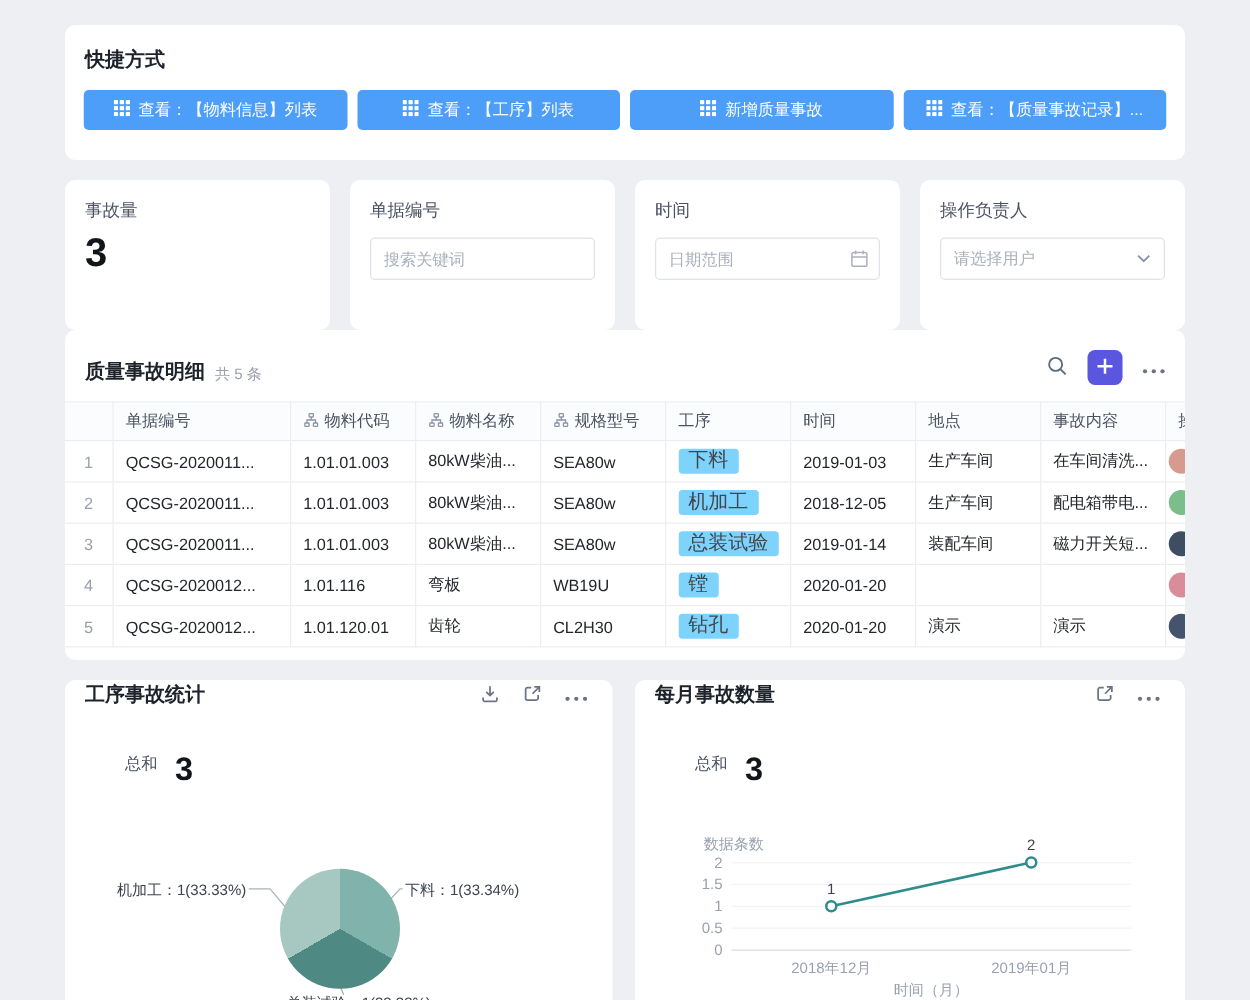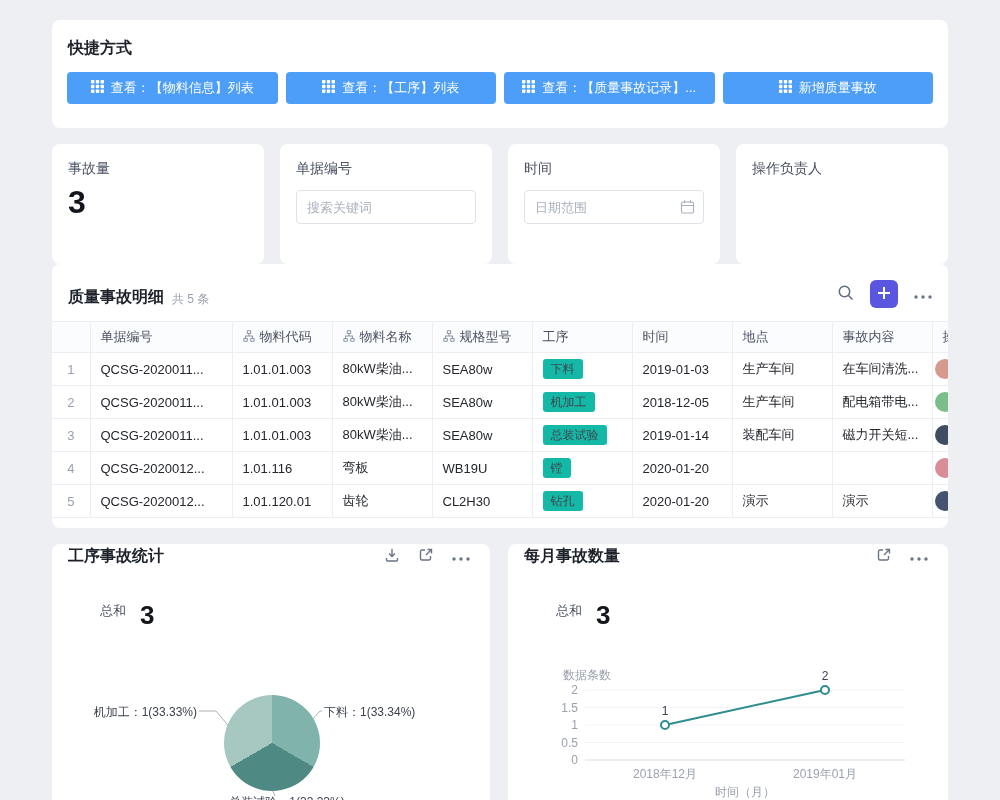--- a/index.html
+++ b/index.html
@@ -52,22 +52,22 @@
     display: flex; align-items: center; justify-content: center;
   }
   table { border-collapse: collapse; table-layout: fixed; width: 956px; font-size: 13px; }
   th, td { border-right: 1px solid #eceef2; border-bottom: 1px solid #eceef2;
            padding: 0 10px; white-space: nowrap; overflow: hidden; text-align: left; }
   thead th { height: 31px; border-top: 1px solid #eceef2; background: #fbfcfd;
              color: #4b5263; font-weight: 400; }
   tbody td { height: 33px; color: #23262c; }
   .num-col { text-align: center; color: #9aa1ad; padding: 0 4px; }
   .th-inner { display: flex; align-items: center; gap: 5px; }
-  .tag { display: inline-block; background: #14b8a6; border-radius: 3px; padding: 2px 8px;
-         font-size: 12px; color: #41464f; line-height: 16px; text-align: center; }
+  .tag { display: inline-block; background: #7dd3fc; border-radius: 3px; padding: 2px 8px;
+         font-size: 16px; color: #41464f; line-height: 16px; text-align: center; }
   .owner-cell { padding: 0 2px; }
   .avatar { display: block; width: 20px; height: 20px; border-radius: 50%; }
 
   
   .pie-card  { left: 52px;  top: 544px; width: 438px; height: 290px; }
   .line-card { left: 508px; top: 544px; width: 440px; height: 290px; }
   .chart-head { display: flex; align-items: center; padding: 2px 20px 0 16px; }
   .chart-icons { margin-left: auto; display: flex; align-items: center; gap: 18px; }
   .total-row { position: absolute; left: 16px; top: 58px; display: flex; align-items: flex-start; gap: 14px; margin-left: 32px; }
   .total-label { font-size: 13px; color: #4b5263; }
@@ -132,35 +132,35 @@
               <rect x="0" y="0" width="3.4" height="3.4" rx="0.7"></rect>
               <rect x="4.8" y="0" width="3.4" height="3.4" rx="0.7"></rect>
               <rect x="9.6" y="0" width="3.4" height="3.4" rx="0.7"></rect>
               <rect x="0" y="4.8" width="3.4" height="3.4" rx="0.7"></rect>
               <rect x="4.8" y="4.8" width="3.4" height="3.4" rx="0.7"></rect>
               <rect x="9.6" y="4.8" width="3.4" height="3.4" rx="0.7"></rect>
               <rect x="0" y="9.6" width="3.4" height="3.4" rx="0.7"></rect>
               <rect x="4.8" y="9.6" width="3.4" height="3.4" rx="0.7"></rect>
               <rect x="9.6" y="9.6" width="3.4" height="3.4" rx="0.7"></rect>
             </svg></span>
-        <span>查看：【质量事故记录】...</span>
+        <span>新增质量事故</span>
       </button>
       <button class="blue-btn">
         <span><svg width="13" height="13" viewBox="0 0 13 13" fill="#fff">
               <rect x="0" y="0" width="3.4" height="3.4" rx="0.7"></rect>
               <rect x="4.8" y="0" width="3.4" height="3.4" rx="0.7"></rect>
               <rect x="9.6" y="0" width="3.4" height="3.4" rx="0.7"></rect>
               <rect x="0" y="4.8" width="3.4" height="3.4" rx="0.7"></rect>
               <rect x="4.8" y="4.8" width="3.4" height="3.4" rx="0.7"></rect>
               <rect x="9.6" y="4.8" width="3.4" height="3.4" rx="0.7"></rect>
               <rect x="0" y="9.6" width="3.4" height="3.4" rx="0.7"></rect>
               <rect x="4.8" y="9.6" width="3.4" height="3.4" rx="0.7"></rect>
               <rect x="9.6" y="9.6" width="3.4" height="3.4" rx="0.7"></rect>
             </svg></span>
-        <span>新增质量事故</span>
+        <span>查看：【质量事故记录】...</span>
       </button>
     </div>
   </section>
 
   <section class="card filter-card f1">
     <div class="filter-label">事故量</div>
     <div class="stat-value">3</div>
   </section>
 
   <section class="card filter-card f2">
@@ -178,20 +178,26 @@
           <svg width="15" height="15" viewBox="0 0 15 15" fill="none" stroke="#aab1bd" stroke-width="1.2">
             <rect x="1.5" y="2.5" width="12" height="11" rx="1.5"></rect>
             <path d="M1.5 6 H13.5 M4.5 0.8 v3 M10.5 0.8 v3"></path>
           </svg>
         </span>
     </div>
   </section>
 
   <section class="card filter-card f4">
     <div class="filter-label">操作负责人</div>
+    <div class="select-box">
+      <span class="select-placeholder">请选择用户</span>
+      <span><svg width="12" height="8" viewBox="0 0 12 8" fill="none" stroke="#8a94a6" stroke-width="1.5">
+            <path d="M1.5 1.5 L6 6 L10.5 1.5"></path>
+          </svg></span>
+    </div>
   </section>
 
   <section class="card table-card">
     <div class="table-head">
       <span class="card-title">质量事故明细</span>
       <span class="count-label">共 5 条</span>
       <div class="head-controls">
         <button class="icon-btn">
             <span><svg width="17" height="17" viewBox="0 0 17 17" fill="none" stroke="#5f6b7e" stroke-width="1.5">
                 <circle cx="7.5" cy="7.5" r="5.2"></circle>

